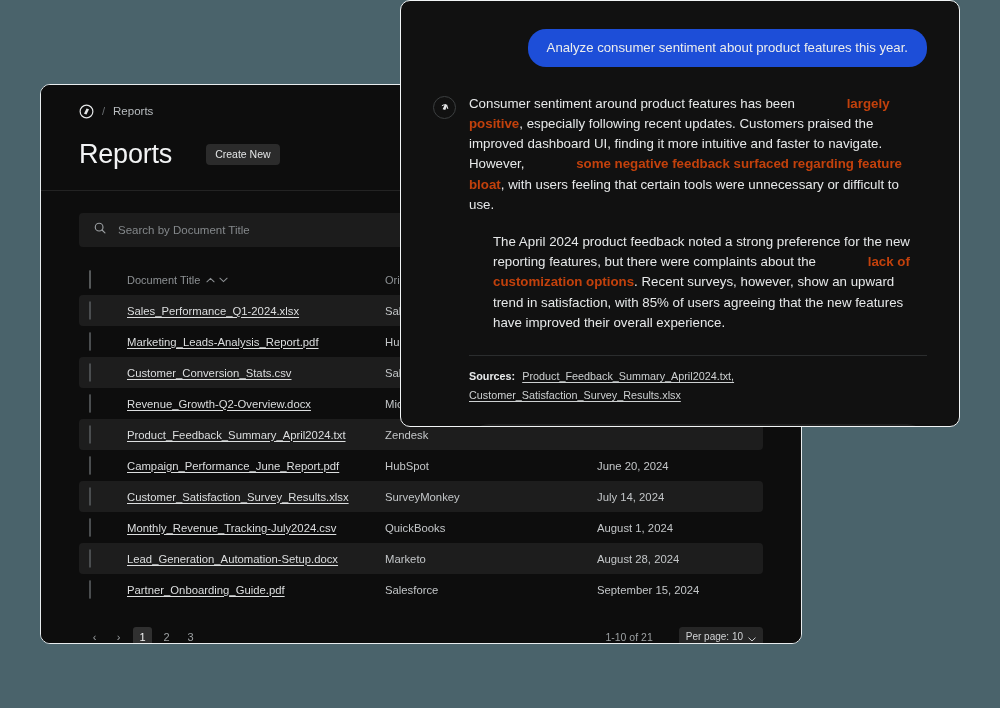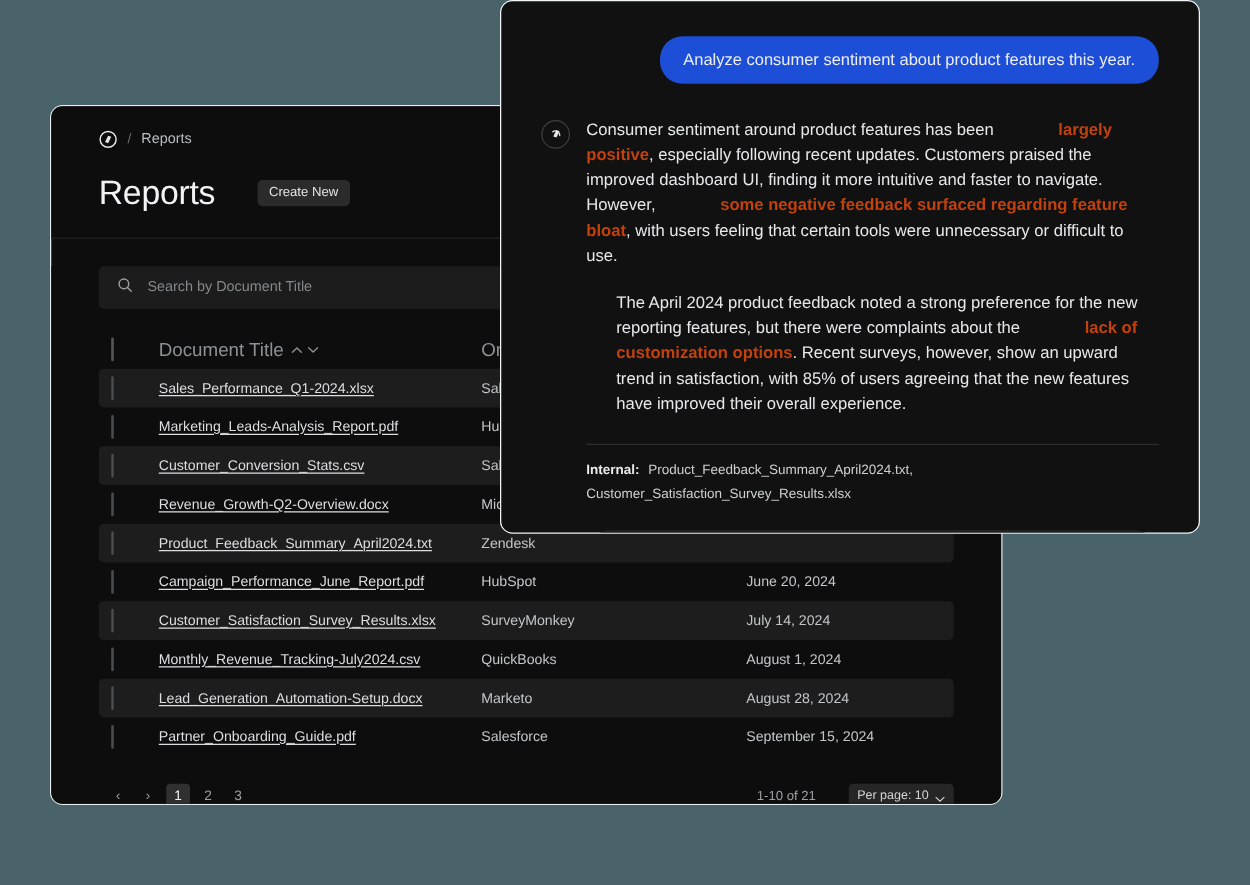--- a/index.html
+++ b/index.html
@@ -114,21 +114,21 @@
   .thead-row {
     display: flex;
     align-items: center;
     height: 30px;
     padding-left: 10px;
   }
   .th {
     display: flex;
     align-items: center;
     gap: 6px;
-    font-size: 15px;
+    font-size: 11px;
     color: #8d9194;
   }
   .sort-arrows { display: inline-flex; gap: 4px; align-items: center; }
   .sort-arrows svg { display: block; }
 
   .checkbox {
     width: 13px; height: 13px;
     border: 1px solid #4a4d4f;
     border-radius: 2.5px;
     background: #1a1a1a;
@@ -254,20 +254,21 @@
     font-size: 10.8px;
     color: #d0d2d4;
     display: flex;
     align-items: baseline;
     gap: 7px;
     flex-wrap: wrap;
   }
   #sources-label { font-weight: bold; color: #e8eaeb; }
   #sources-row a {
     color: #cdd0d1;
+    text-decoration: underline;
     text-underline-offset: 2px;
     text-decoration-thickness: 0.7px;
     cursor: pointer;
   }
 
   #chat-input-bar {
     margin-top: 23px;
     height: 40px;
     background: #212121;
     border-radius: 20px;
@@ -464,21 +465,21 @@
 
     <div id="assistant-body">
 
       <p class="a-para"><span>Consumer sentiment around product features has been </span><a>largely positive</a><span>, especially following recent updates. Customers praised the improved dashboard UI, finding it more intuitive and faster to navigate. However, </span><a>some negative feedback surfaced regarding feature bloat</a><span>, with users feeling that certain tools were unnecessary or difficult to use.</span></p>
 
       <p class="a-para"><span>The April 2024 product feedback noted a strong preference for the new reporting features, but there were complaints about the </span><a>lack of customization options</a><span>. Recent surveys, however, show an upward trend in satisfaction, with 85% of users agreeing that the new features have improved their overall experience.</span></p>
 
       <div id="sources-divider"></div>
 
       <div id="sources-row">
-        <span id="sources-label">Internal:</span>
+        <span id="sources-label">Sources:</span>
         <a>Product_Feedback_Summary_April2024.txt,</a>
         <a>Customer_Satisfaction_Survey_Results.xlsx</a>
       </div>
 
       <div id="chat-input-bar">
         <input id="chat-input" type="text" placeholder="Message Internal Knowledge Base" style="">
         <button id="send-button">
           <svg width="14" height="14" viewBox="0 0 24 24" fill="none" stroke="#e2e4e5" stroke-width="1.7" stroke-linejoin="round">
             <path d="M21.5 2.5 L2.5 10.5 L10 13.2 L13 21 Z"></path>
             <path d="M10 13.2 L21.5 2.5"></path>

